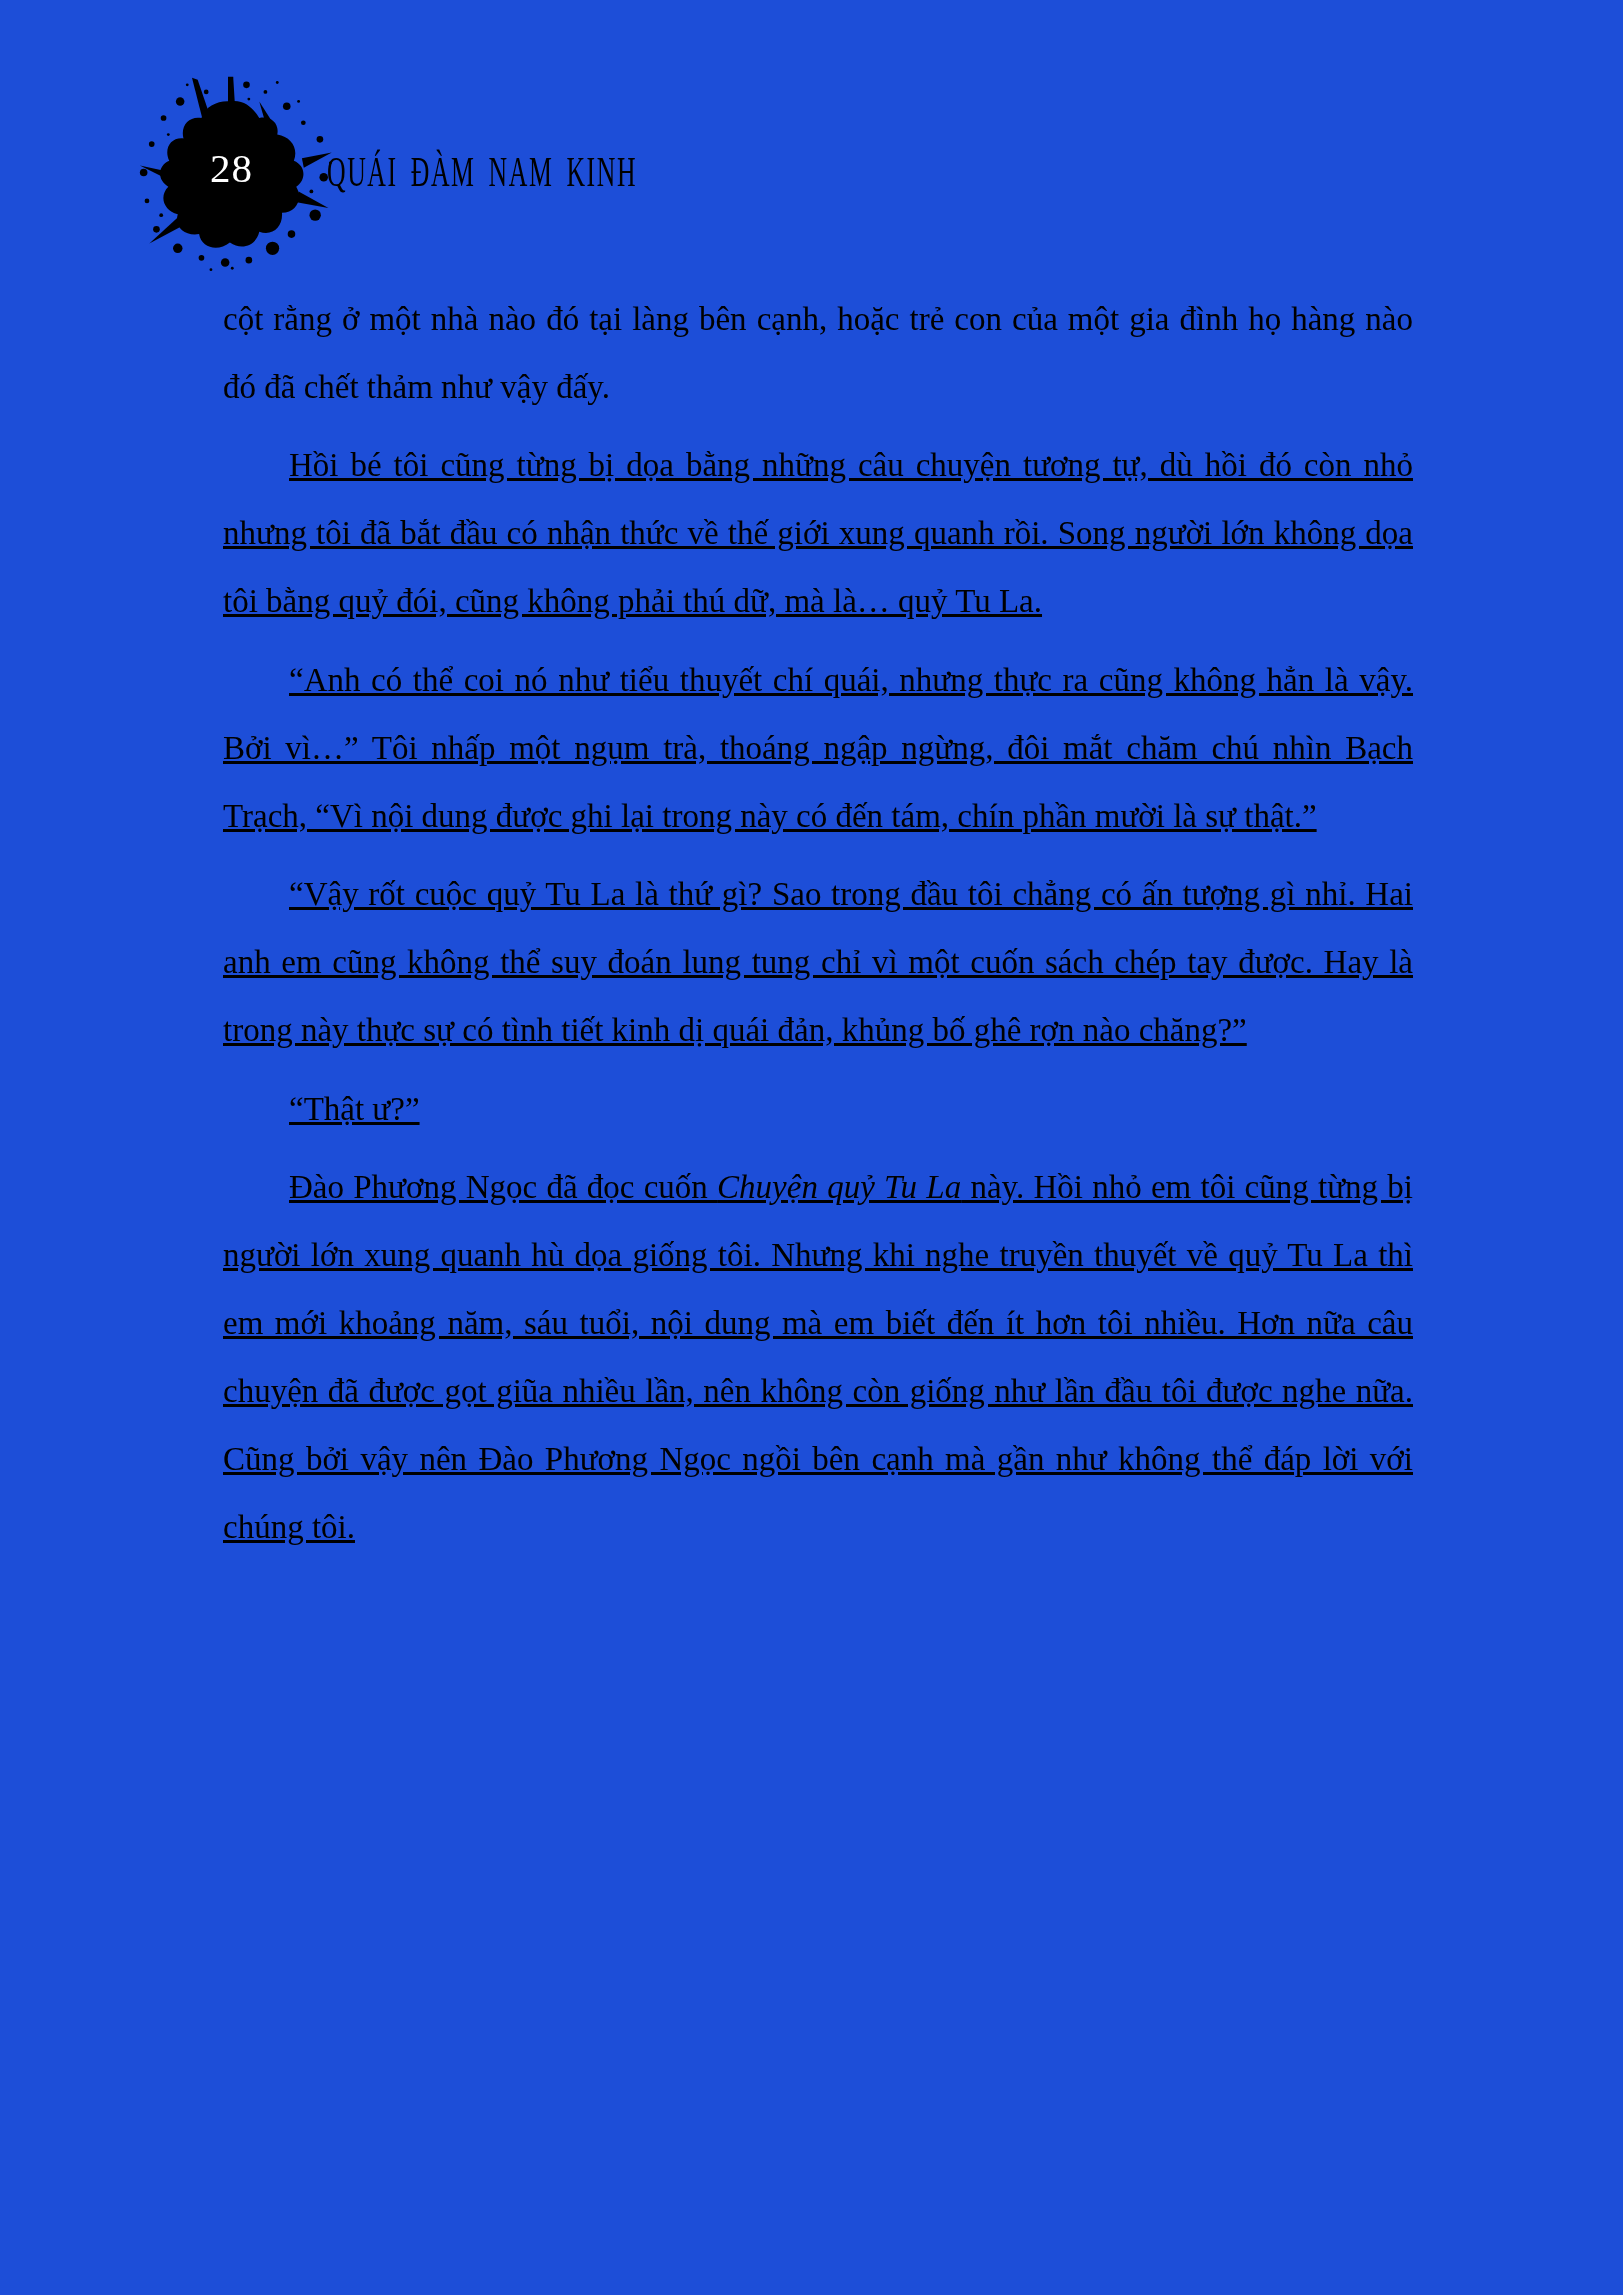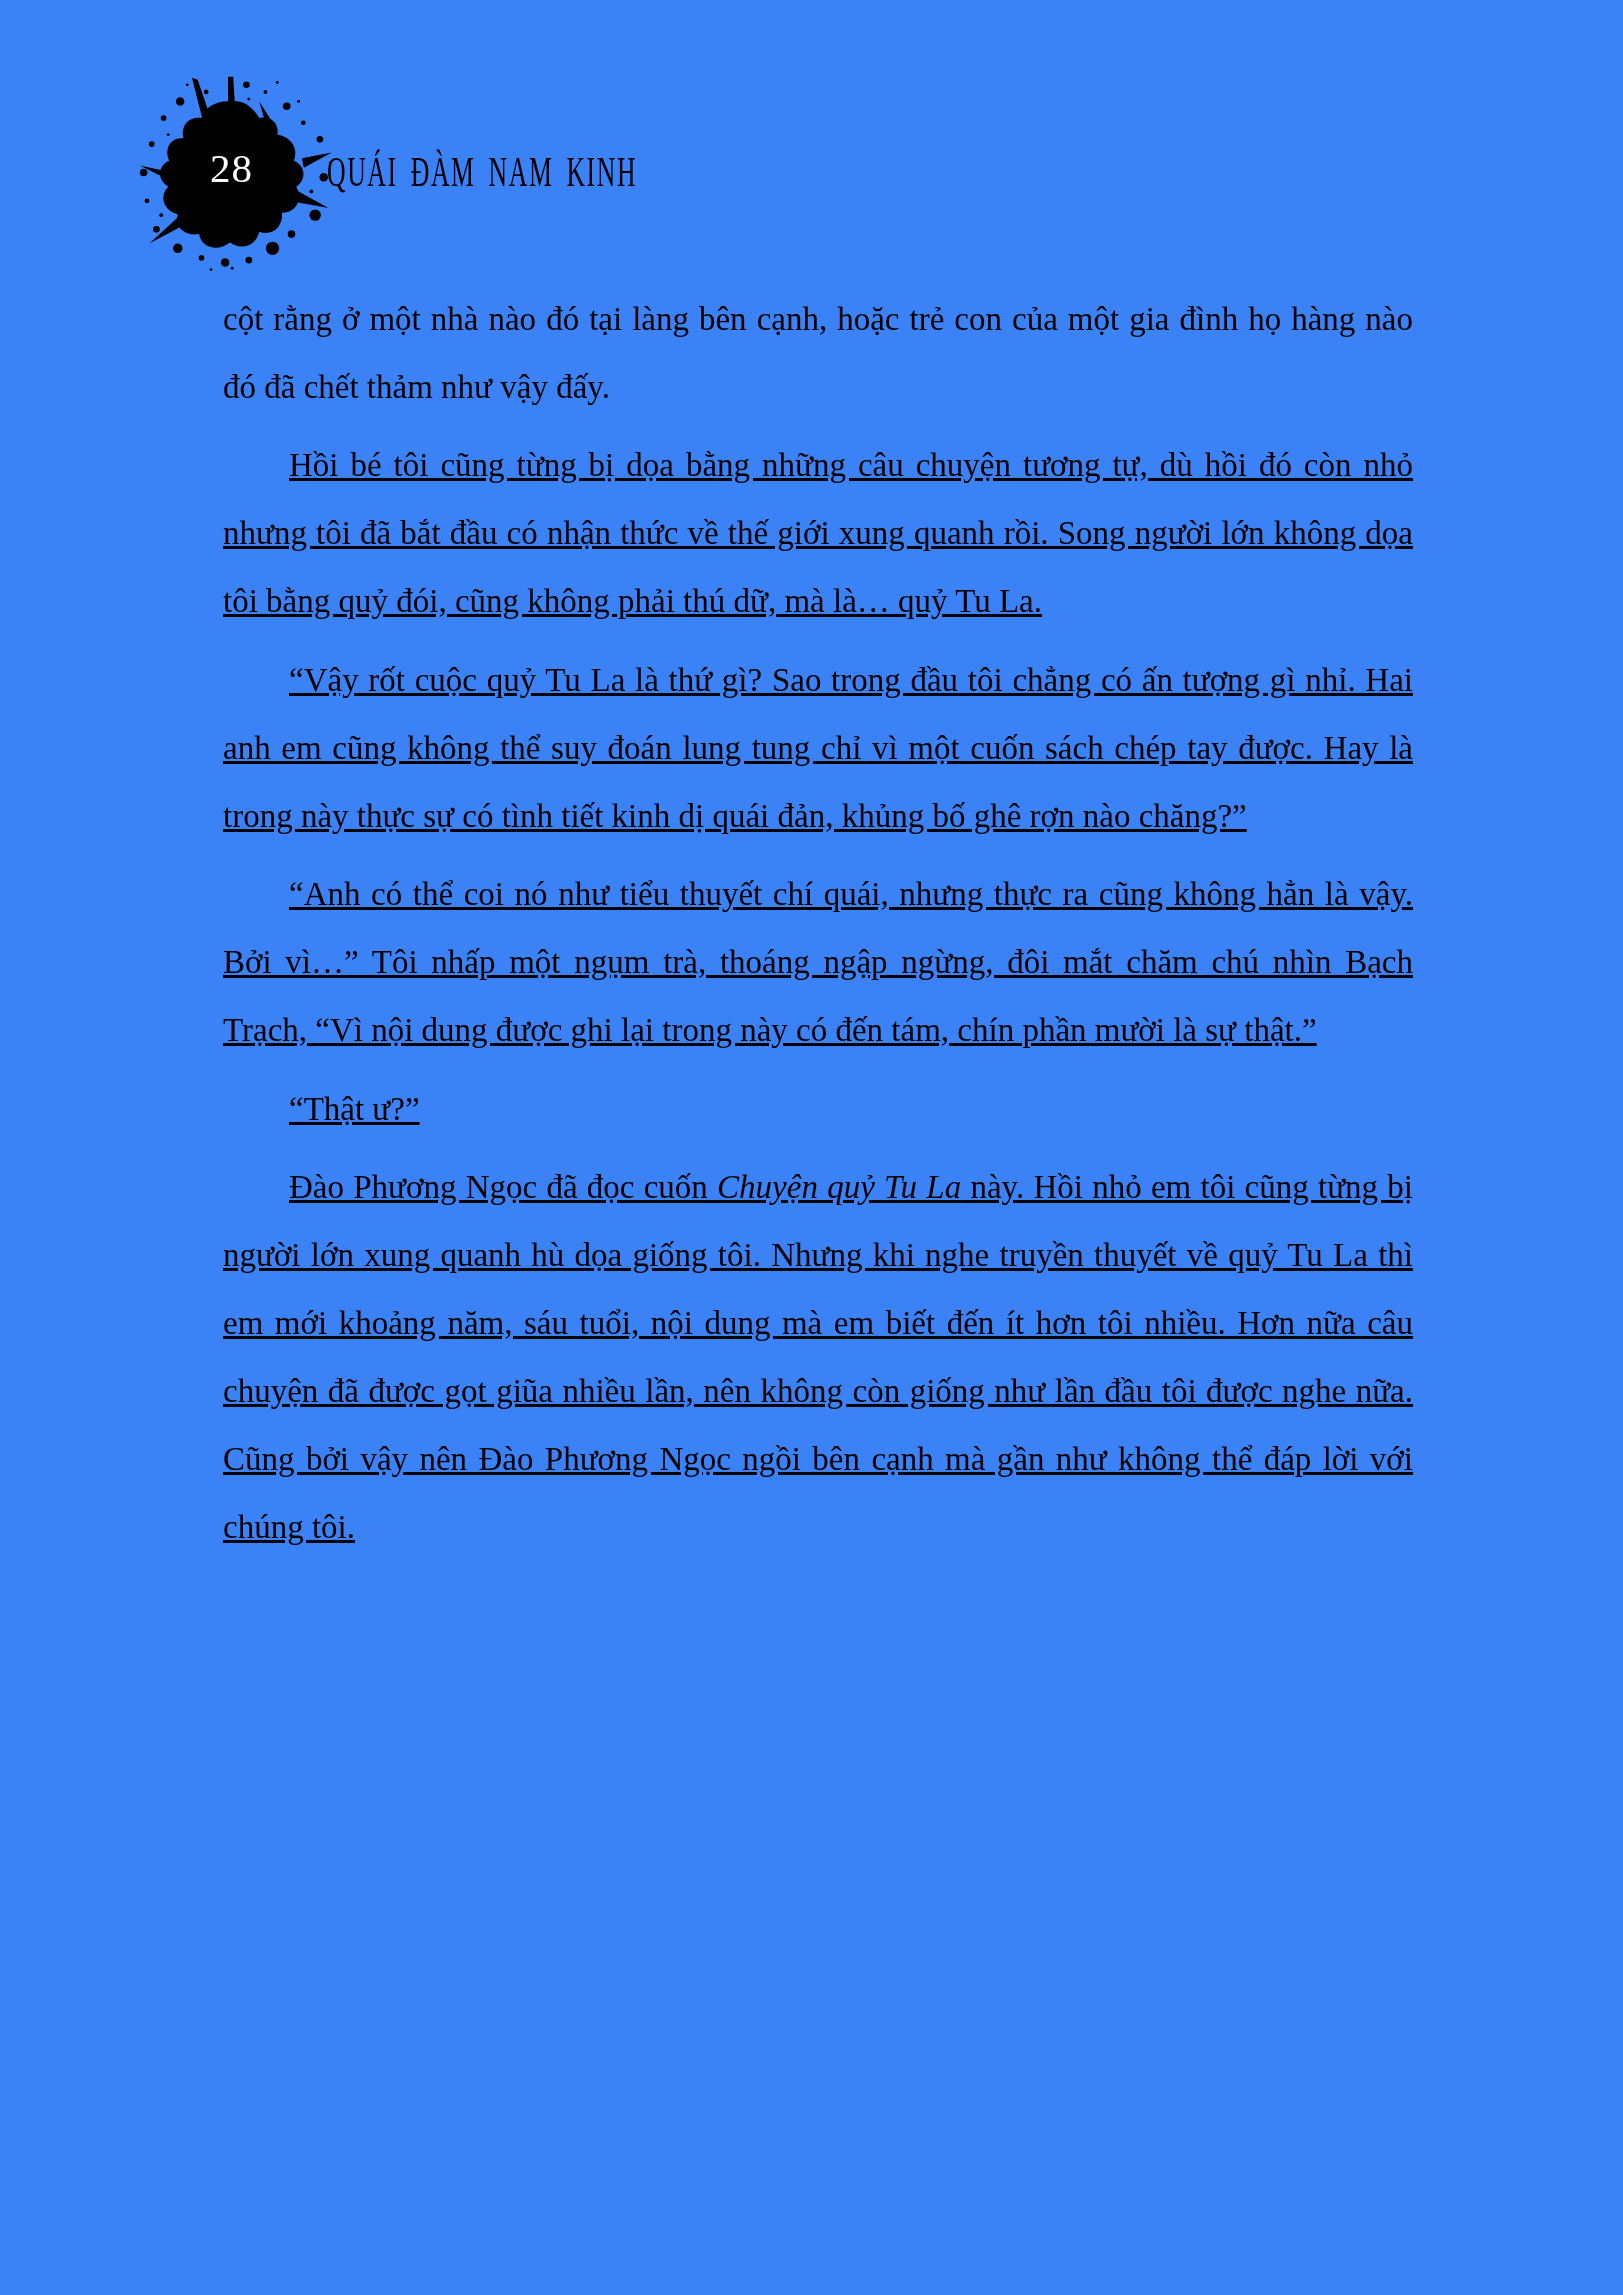--- a/index.html
+++ b/index.html
@@ -4,21 +4,21 @@
 <style>
   html, body {
     margin: 0;
     padding: 0;
     background: #ffffff;
   }
   .page {
     position: relative;
     width: 1623px;
     height: 2295px;
-    background: #3b82f6;
+    background: #1d4ed8;
     overflow: hidden;
     font-family: "Liberation Serif", "DejaVu Serif", serif;
     color: #000000;
   }
 
   
   .chapter-header {
     position: absolute;
     left: 0;
     top: 0;
@@ -149,20 +149,20 @@
     </svg>
 
     <div class="page-number">28</div>
 
     <div class="book-title">QUÁI ĐÀM NAM KINH</div>
   </div>
 
   <div class="body-text">
       <p><span>cột rằng ở một nhà nào đó tại làng bên cạnh, hoặc trẻ con của một gia đình họ hàng nào đó đã chết thảm như vậy đấy.</span></p>
       <p class="indent"><span>Hồi bé tôi cũng từng bị dọa bằng những câu chuyện tương tự, dù hồi đó còn nhỏ nhưng tôi đã bắt đầu có nhận thức về thế giới xung quanh rồi. Song người lớn không dọa tôi bằng quỷ đói, cũng không phải thú dữ, mà là… quỷ Tu La.</span></p>
+      <p class="indent"><span>“Anh có thể coi nó như tiểu thuyết chí quái, nhưng thực ra cũng không hẳn là vậy. Bởi vì…” Tôi nhấp một ngụm trà, thoáng ngập ngừng, đôi mắt chăm chú nhìn Bạch Trạch, “Vì nội dung được ghi lại trong này có đến tám, chín phần mười là sự thật.”</span></p>
       <p class="indent"><span>“Vậy rốt cuộc quỷ Tu La là thứ gì? Sao trong đầu tôi chẳng có ấn tượng gì nhỉ. Hai anh em cũng không thể suy đoán lung tung chỉ vì một cuốn sách chép tay được. Hay là trong này thực sự có tình tiết kinh dị quái đản, khủng bố ghê rợn nào chăng?”</span></p>
-      <p class="indent"><span>“Anh có thể coi nó như tiểu thuyết chí quái, nhưng thực ra cũng không hẳn là vậy. Bởi vì…” Tôi nhấp một ngụm trà, thoáng ngập ngừng, đôi mắt chăm chú nhìn Bạch Trạch, “Vì nội dung được ghi lại trong này có đến tám, chín phần mười là sự thật.”</span></p>
       <p class="indent"><span>“Thật ư?”</span></p>
       <p class="indent"><span>Đào Phương Ngọc đã đọc cuốn </span><em>Chuyện quỷ Tu La</em><span> này. Hồi nhỏ em tôi cũng từng bị người lớn xung quanh hù dọa giống tôi. Nhưng khi nghe truyền thuyết về quỷ Tu La thì em mới khoảng năm, sáu tuổi, nội dung mà em biết đến ít hơn tôi nhiều. Hơn nữa câu chuyện đã được gọt giũa nhiều lần, nên không còn giống như lần đầu tôi được nghe nữa. Cũng bởi vậy nên Đào Phương Ngọc ngồi bên cạnh mà gần như không thể đáp lời với chúng tôi.</span></p>
     </div>
 
 </div>
 
 
 </body></html>

